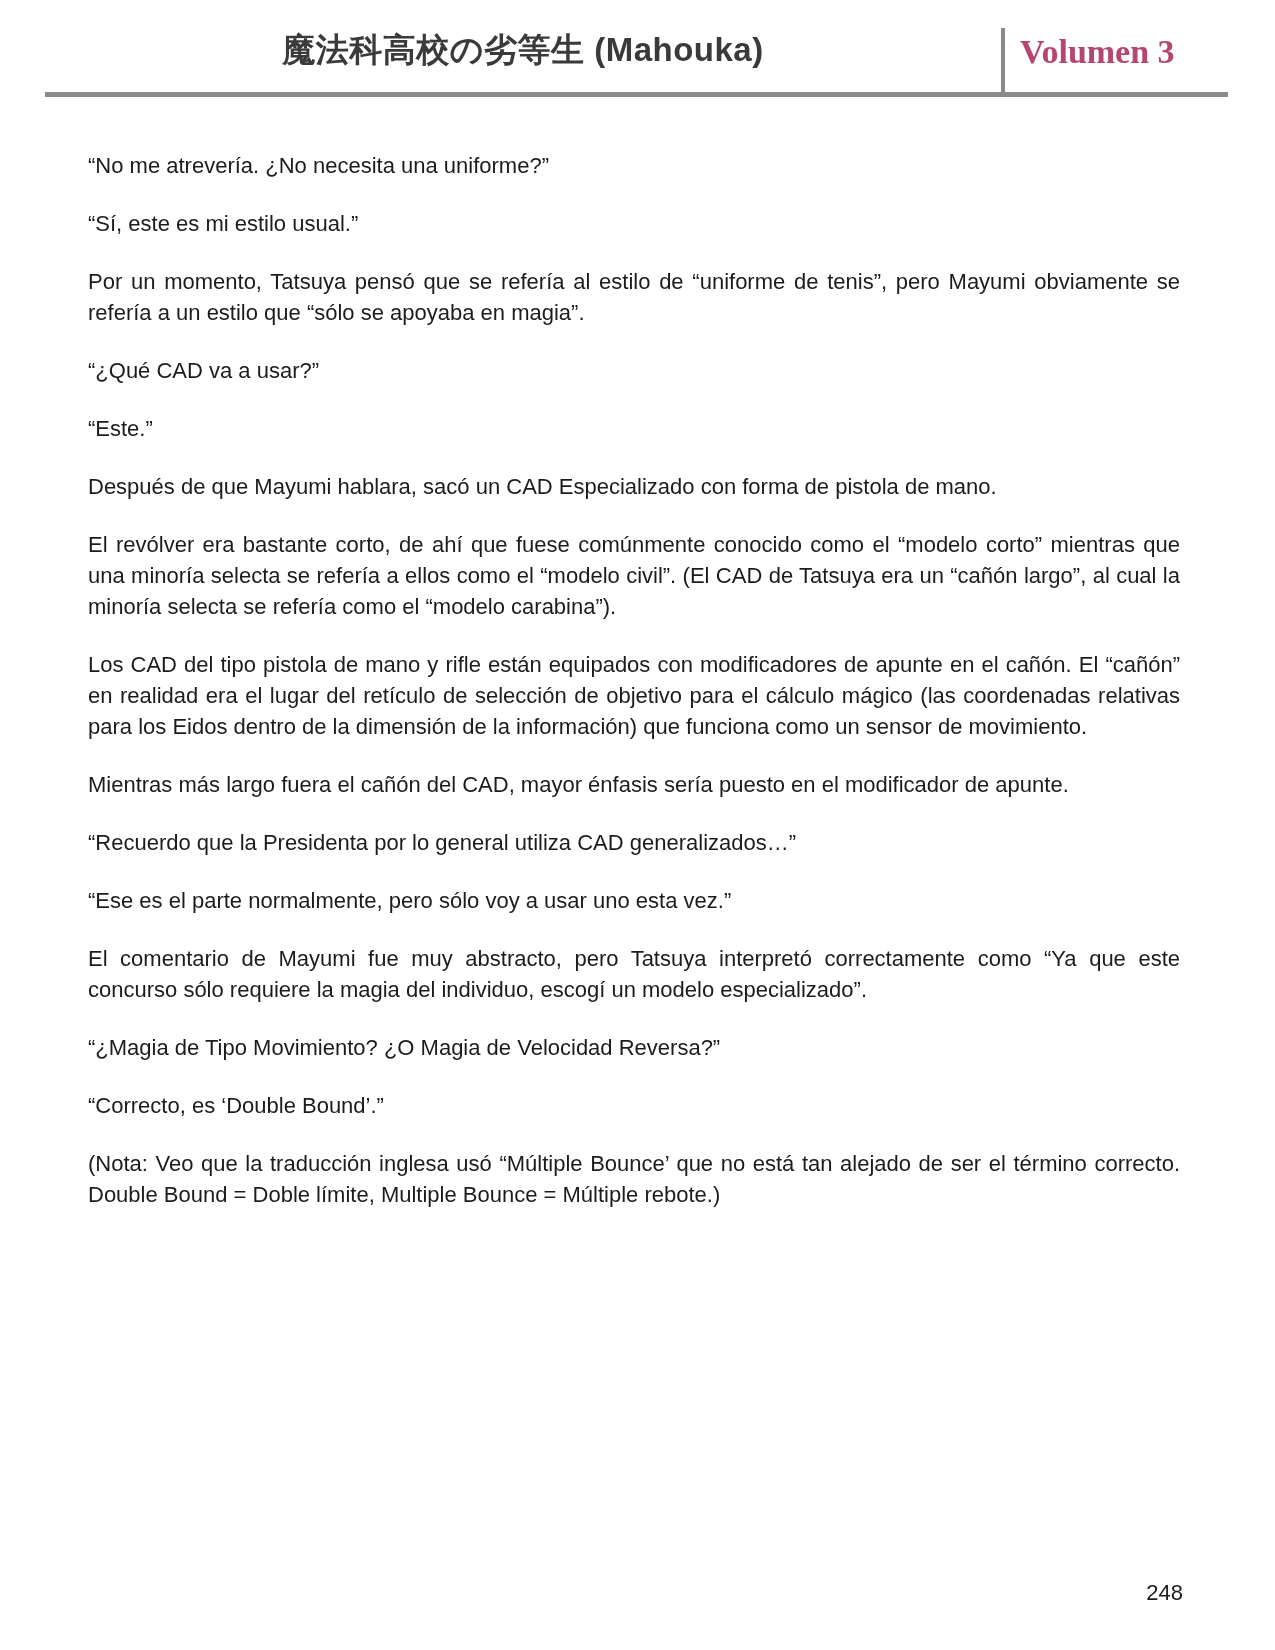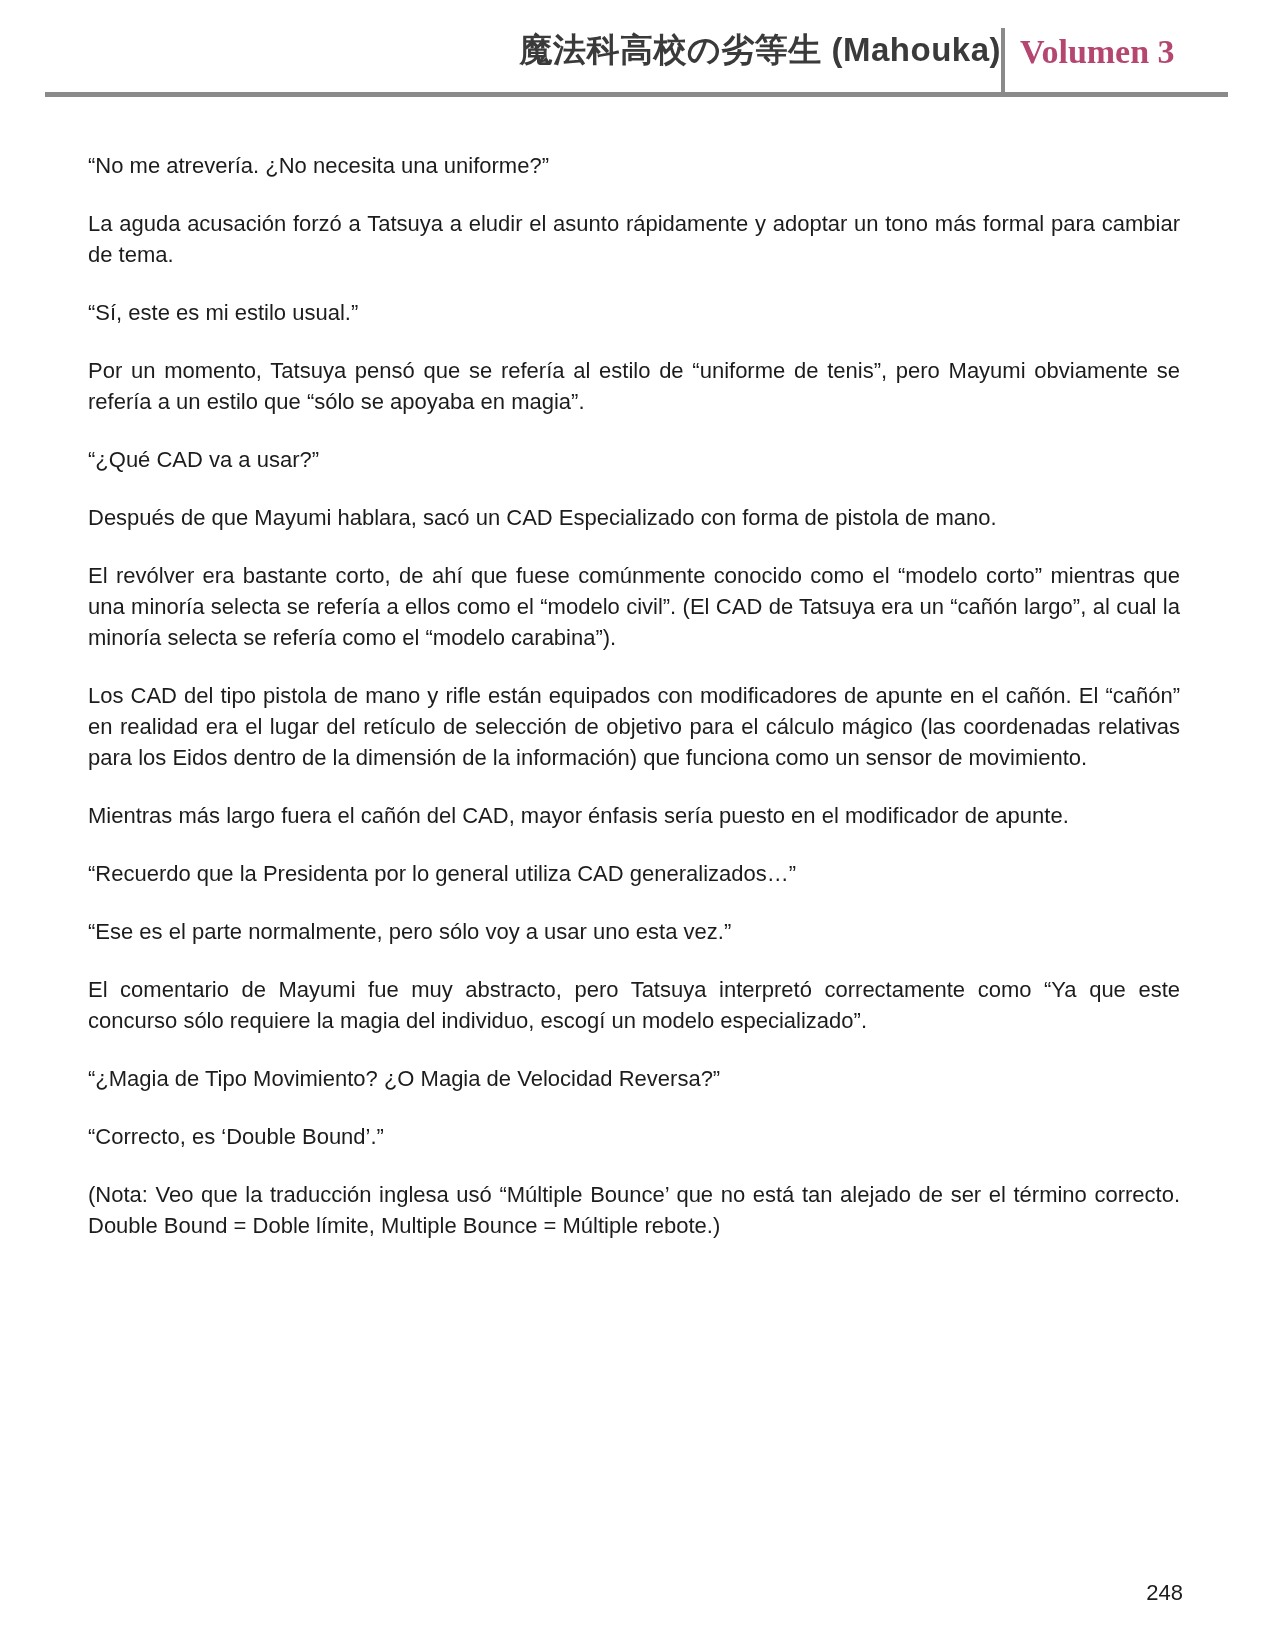--- a/index.html
+++ b/index.html
@@ -14,21 +14,21 @@
     background: #ffffff;
     overflow: hidden;
     font-family: "Liberation Sans", "DejaVu Sans", sans-serif;
   }
   
   .header-title {
     position: absolute;
     left: 45px;
     top: 28px;
     width: 956px;
-    text-align: right;
+    text-align: center;
     font-size: 33px;
     font-weight: bold;
     color: #3a3a3a;
     letter-spacing: 0.5px;
     white-space: nowrap;
   }
   .header-vbar {
     position: absolute;
     left: 1001px;
     top: 28px;
@@ -86,24 +86,24 @@
   <div class="header-title">魔法科高校の劣等生 (Mahouka)</div>
 
   <div class="header-vbar"></div>
 
   <div class="header-volume">Volumen 3</div>
 
   <div class="header-rule"></div>
 
   <div class="content">
     <p>“No me atrevería. ¿No necesita una uniforme?”</p>
-    <p>La aguda acusación forzó a Tatsuya a eludir el asunto rápidamente y adoptar un tono más formal para cambiar de tema.</p>
     <p>“Sí, este es mi estilo usual.”</p>
     <p>Por un momento, Tatsuya pensó que se refería al estilo de “uniforme de tenis”, pero Mayumi obviamente se refería a un estilo que “sólo se apoyaba en magia”.</p>
     <p>“¿Qué CAD va a usar?”</p>
+    <p>“Este.”</p>
     <p>Después de que Mayumi hablara, sacó un CAD Especializado con forma de pistola de mano.</p>
     <p>El revólver era bastante corto, de ahí que fuese comúnmente conocido como el “modelo corto” mientras que una minoría selecta se refería a ellos como el “modelo civil”. (El CAD de Tatsuya era un “cañón largo”, al cual la minoría selecta se refería como el “modelo carabina”).</p>
     <p>Los CAD del tipo pistola de mano y rifle están equipados con modificadores de apunte en el cañón. El “cañón” en realidad era el lugar del retículo de selección de objetivo para el cálculo mágico (las coordenadas relativas para los Eidos dentro de la dimensión de la información) que funciona como un sensor de movimiento.</p>
     <p>Mientras más largo fuera el cañón del CAD, mayor énfasis sería puesto en el modificador de apunte.</p>
     <p>“Recuerdo que la Presidenta por lo general utiliza CAD generalizados…”</p>
     <p>“Ese es el parte normalmente, pero sólo voy a usar uno esta vez.”</p>
     <p>El comentario de Mayumi fue muy abstracto, pero Tatsuya interpretó correctamente como “Ya que este concurso sólo requiere la magia del individuo, escogí un modelo especializado”.</p>
     <p>“¿Magia de Tipo Movimiento? ¿O Magia de Velocidad Reversa?”</p>
     <p>“Correcto, es ‘Double Bound’.”</p>
     <p>(Nota: Veo que la traducción inglesa usó “Múltiple Bounce’ que no está tan alejado de ser el término correcto. Double Bound = Doble límite, Multiple Bounce = Múltiple rebote.)</p>

